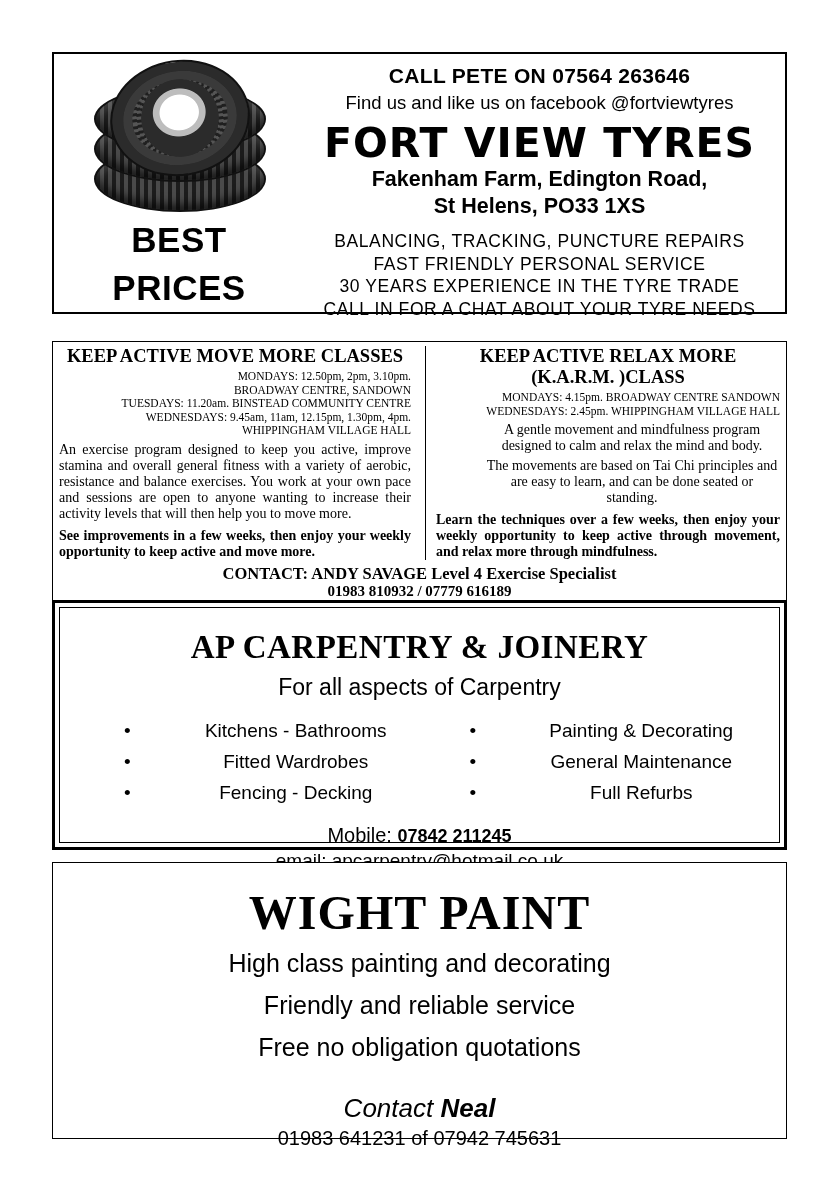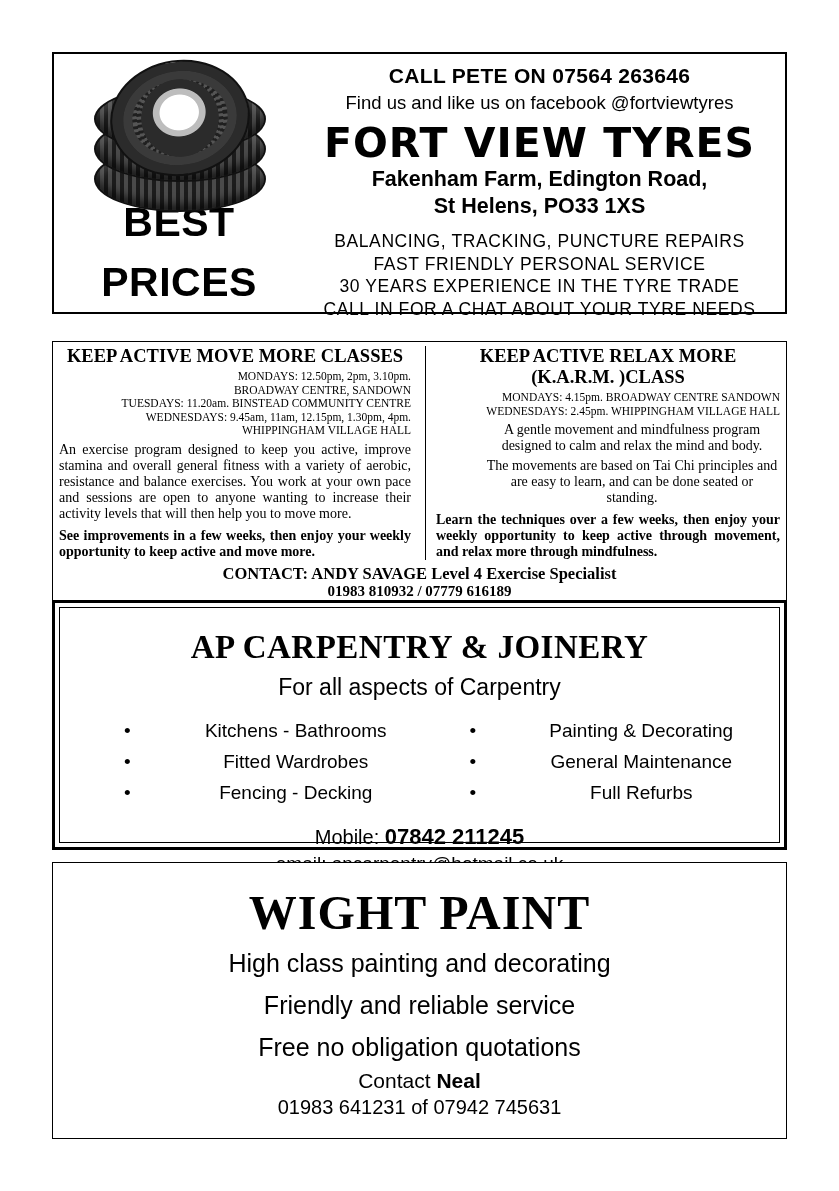--- a/index.html
+++ b/index.html
@@ -88,22 +88,22 @@
     border-radius: 50%;
     border: 9px solid #3a3a3a;
     box-sizing: border-box;
     background: repeating-conic-gradient(#1f1f1f 0deg 4deg, #555 4deg 8deg);
     -webkit-mask: radial-gradient(circle, transparent 0 52%, #000 53%);
             mask: radial-gradient(circle, transparent 0 52%, #000 53%);
   }
   #best-prices {
     font-family: "Liberation Sans", sans-serif;
     font-weight: bold;
-    font-size: 41px;
-    line-height: 60px;
+    font-size: 35px;
+    line-height: 48px;
     text-align: center;
     margin-top: 12px;
     letter-spacing: .5px;
   }
   #tyres-right {
     flex: 1;
     text-align: center;
     padding: 10px 10px 4px 0;
     box-sizing: border-box;
   }
@@ -252,21 +252,21 @@
     content: "\2022";
     position: absolute;
     left: 0;
     top: 0;
     font-size: 19px;
   }
   #carp-mobile {
     margin-top: 16px;
     font-size: 20px;
   }
-  #carp-mobile b { font-size: 22px; }
+  #carp-mobile b { font-size: 18px; }
   #carp-email {
     font-size: 19px;
     margin-top: 3px;
   }
   #carp-email-addr {
     text-decoration: underline;
   }
 
   
   #wightpaint-ad {
@@ -284,22 +284,23 @@
     font-weight: bold;
     font-size: 48px;
     letter-spacing: 1px;
   }
   .wp-line {
     font-size: 25px;
     line-height: 38px;
     margin-top: 4px;
   }
   #wp-contact {
-    font-size: 21px;
-    margin-top: 3px;
+    font-size: 26px;
+    margin-top: 27px;
+    font-style: italic;
   }
   #wp-phone { font-size: 20px; line-height: 28px; }
   #wp-email { font-size: 20px; line-height: 28px; }
 </style>
 </head>
 <body>
 
 <div class="page">
 
   <div class="ad" id="tyres-ad">

